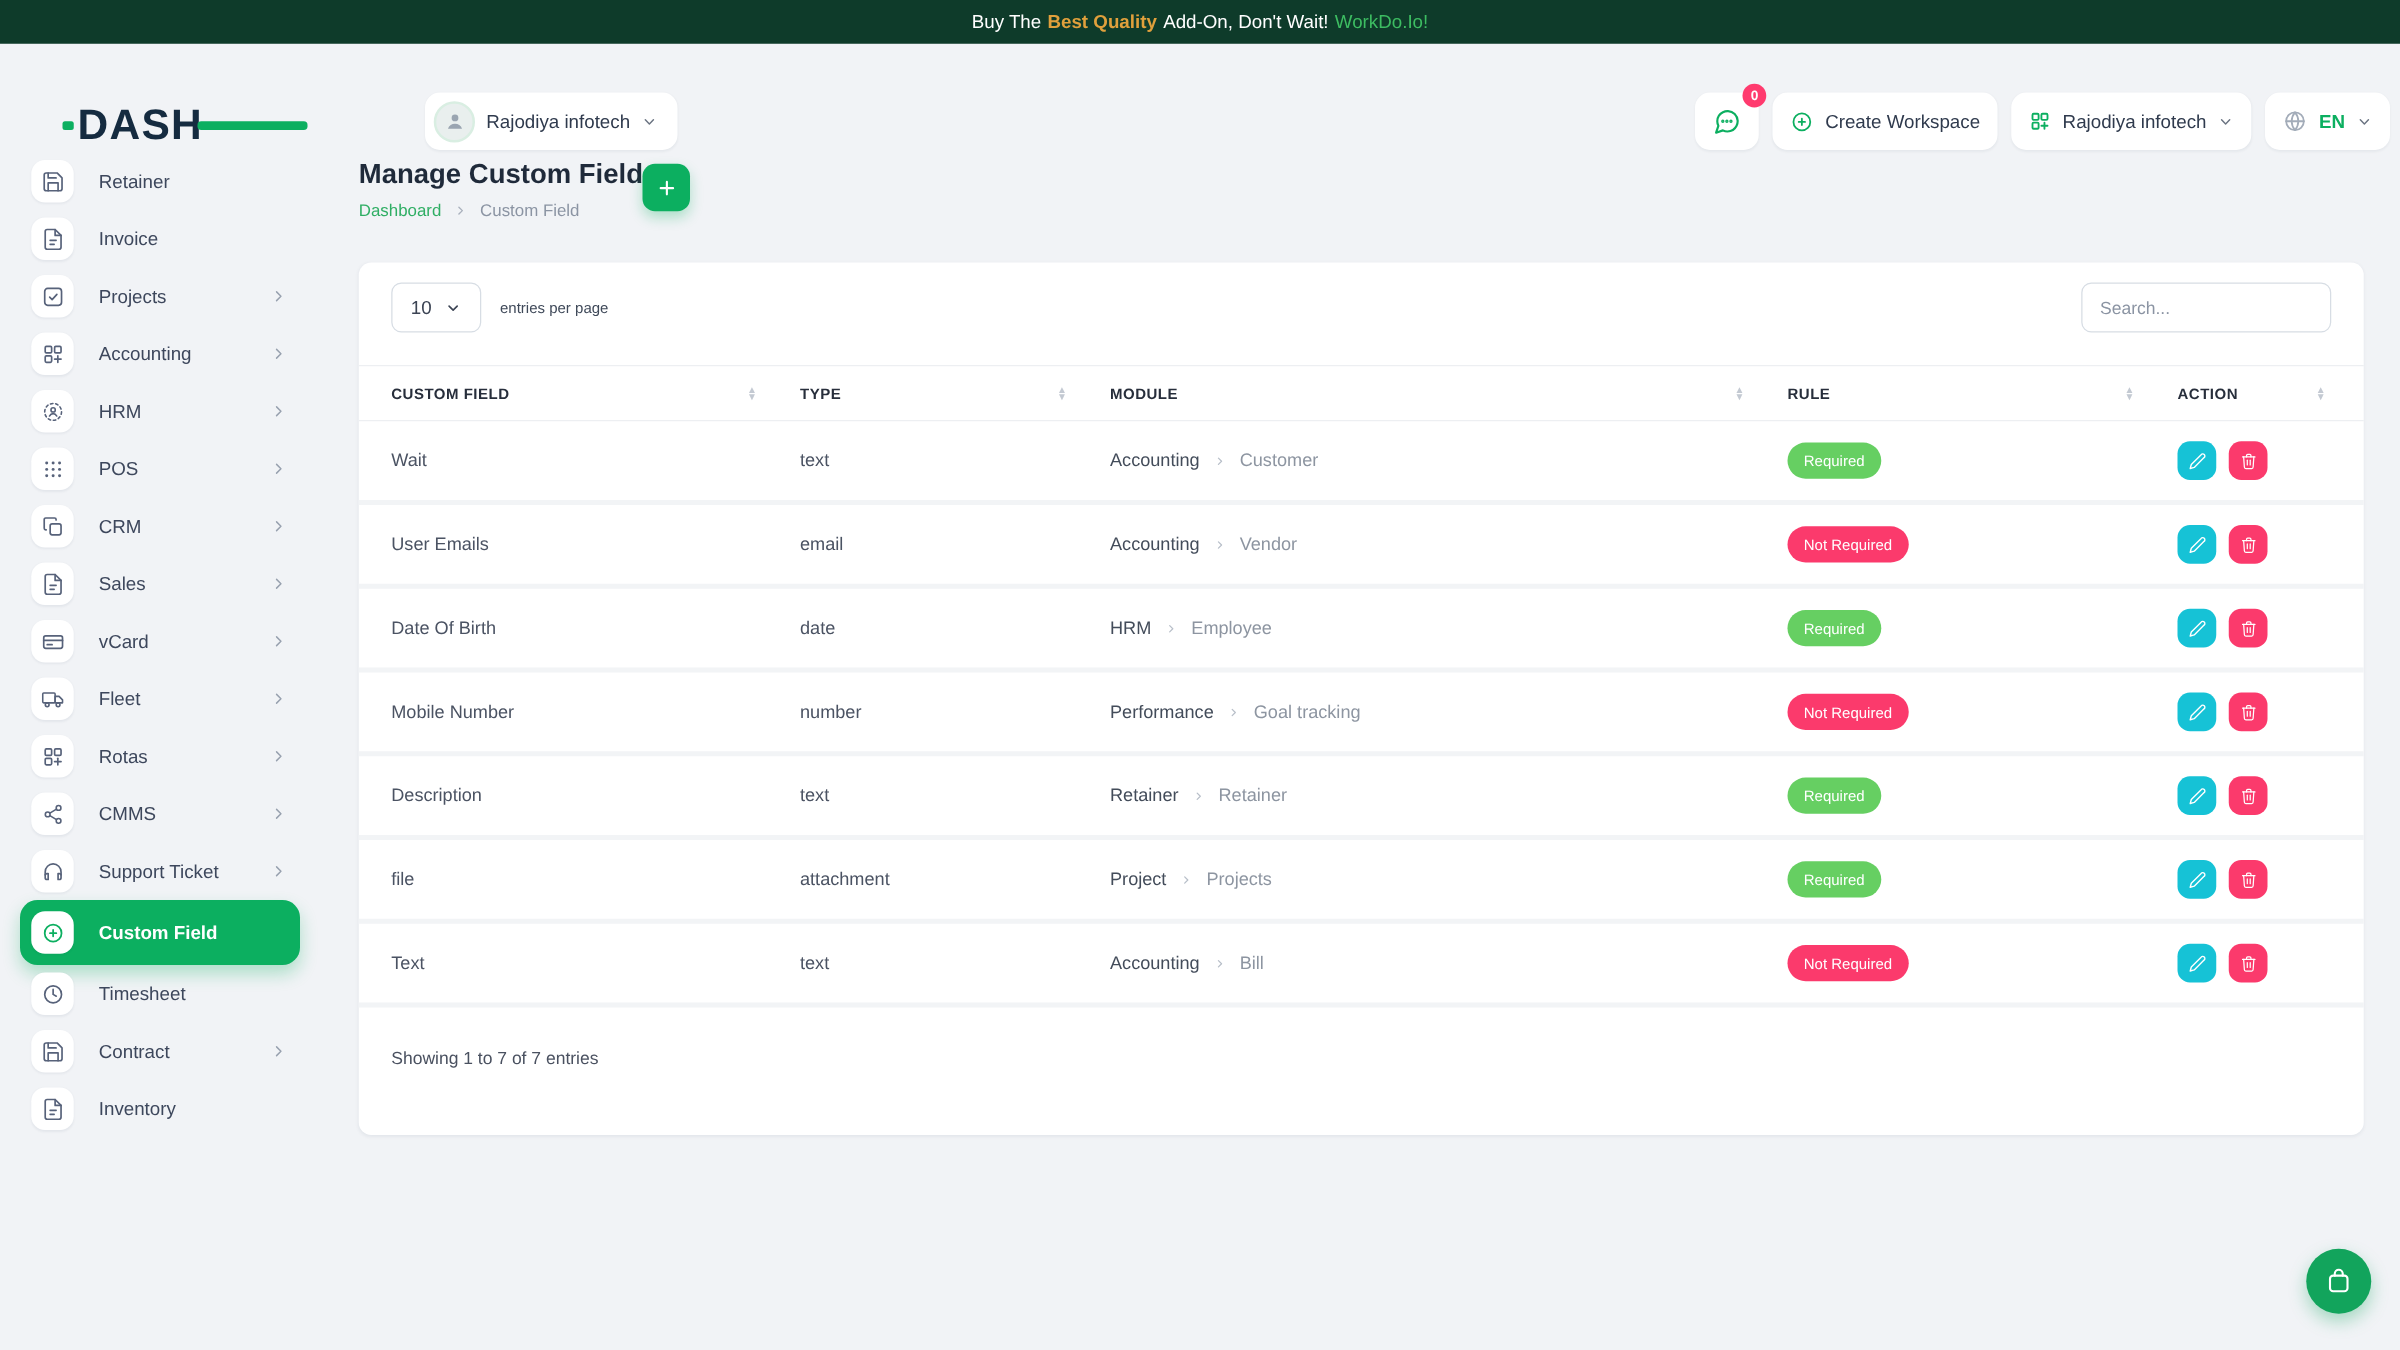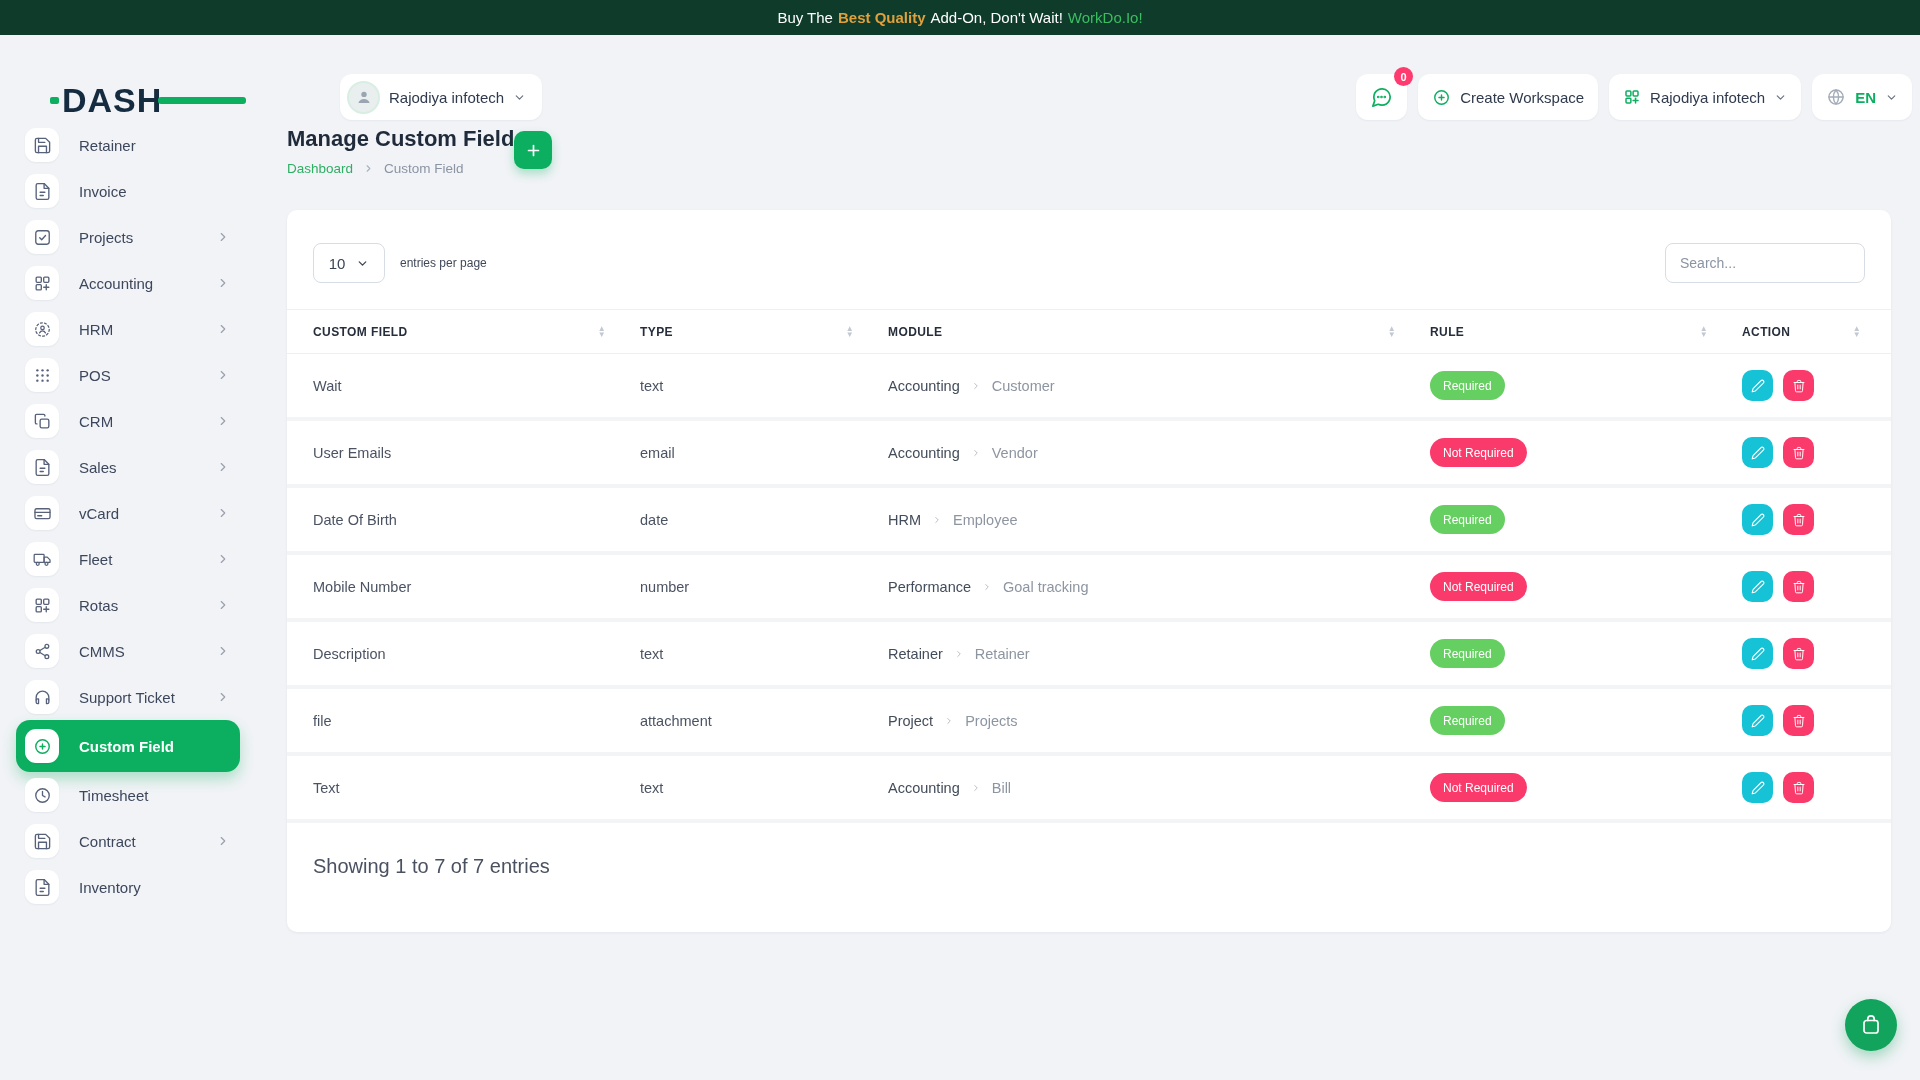--- a/index.html
+++ b/index.html
@@ -47,21 +47,21 @@
   .main { flex:1; padding:6px 29px 0 31px; }
   .page-head { display:flex; justify-content:flex-start; align-items:flex-start; }
   .page-title { font-size:22px; font-weight:bold; color:#1f2a3a; }
   .breadcrumb { margin-top:9px; display:flex; align-items:center; gap:10px; font-size:13.5px; }
   .breadcrumb .bc-link { color:#2fae64; cursor:pointer; }
   .breadcrumb .bc-cur { color:#8b94a3; }
   .add-btn { width:38px; height:38px; border-radius:10px; background:#0caf60; border:none; cursor:pointer;
     display:flex; align-items:center; justify-content:center; box-shadow:0 5px 10px rgba(12,175,96,.30); margin-top:5px; }
 
   .card { margin-top:34px; background:#ffffff; border-radius:10px; box-shadow:0 1px 3px rgba(25,39,60,.06); }
-  .card-controls { display:flex; align-items:center; padding:33px 26px 26px; }
+  .card-controls { display:flex; align-items:center; padding:16px 26px 26px; }
   .pp-select { width:72px; height:40px; border:1px solid #d7dde4; border-radius:8px; background:#fff;
     display:flex; align-items:center; justify-content:center; gap:11px; font-size:15px; color:#3c4454; cursor:pointer; }
   .pp-label { margin-left:15px; font-size:12px; color:#3f4959; }
   .search-input { margin-left:auto; width:200px; height:40px; border:1px solid #d7dde4; border-radius:8px;
     padding:0 14px; font-size:14px; color:#3c4454; outline:none; font-family:"Liberation Sans",sans-serif; }
   .search-input::placeholder { color:#8b94a3; }
 
   .trow { display:grid; grid-template-columns:327px 248px 542px 312px 1fr; align-items:center; padding:0 26px; }
   .thead { height:45px; border-top:1px solid #edeff2; border-bottom:1px solid #edeff2; }
   .th { display:flex; align-items:center; justify-content:space-between; font-size:12px; font-weight:bold;
@@ -75,21 +75,21 @@
   .mod-child { color:#8d95a1; }
   .badge { display:inline-flex; align-items:center; height:29px; padding:0 13px; border-radius:15px;
     color:#ffffff; font-size:12px; font-weight:500; }
   .badge-required { background:#66cf62; }
   .badge-not-required { background:#fb3a6c; }
   .actions { display:flex; gap:10px; }
   .act-btn { width:31px; height:31px; border-radius:10px; border:none; cursor:pointer;
     display:flex; align-items:center; justify-content:center; }
   .act-edit { background:#16c2d6; }
   .act-del { background:#fb3a6c; }
-  .tfoot { padding:32px 26px 54px; font-size:20px; color:#4a5160; }
+  .tfoot { padding:32px 26px 54px; font-size:14px; color:#4a5160; }
 
   .fab { position:fixed; right:23px; bottom:29px; width:52px; height:52px; border-radius:50%;
     background:#12a45c; border:none; cursor:pointer; display:flex; align-items:center; justify-content:center;
     box-shadow:0 6px 14px rgba(18,164,92,.35); }
 </style>
 </head>
 <body>
 
 <div class="banner">
   <span>Buy The</span>

